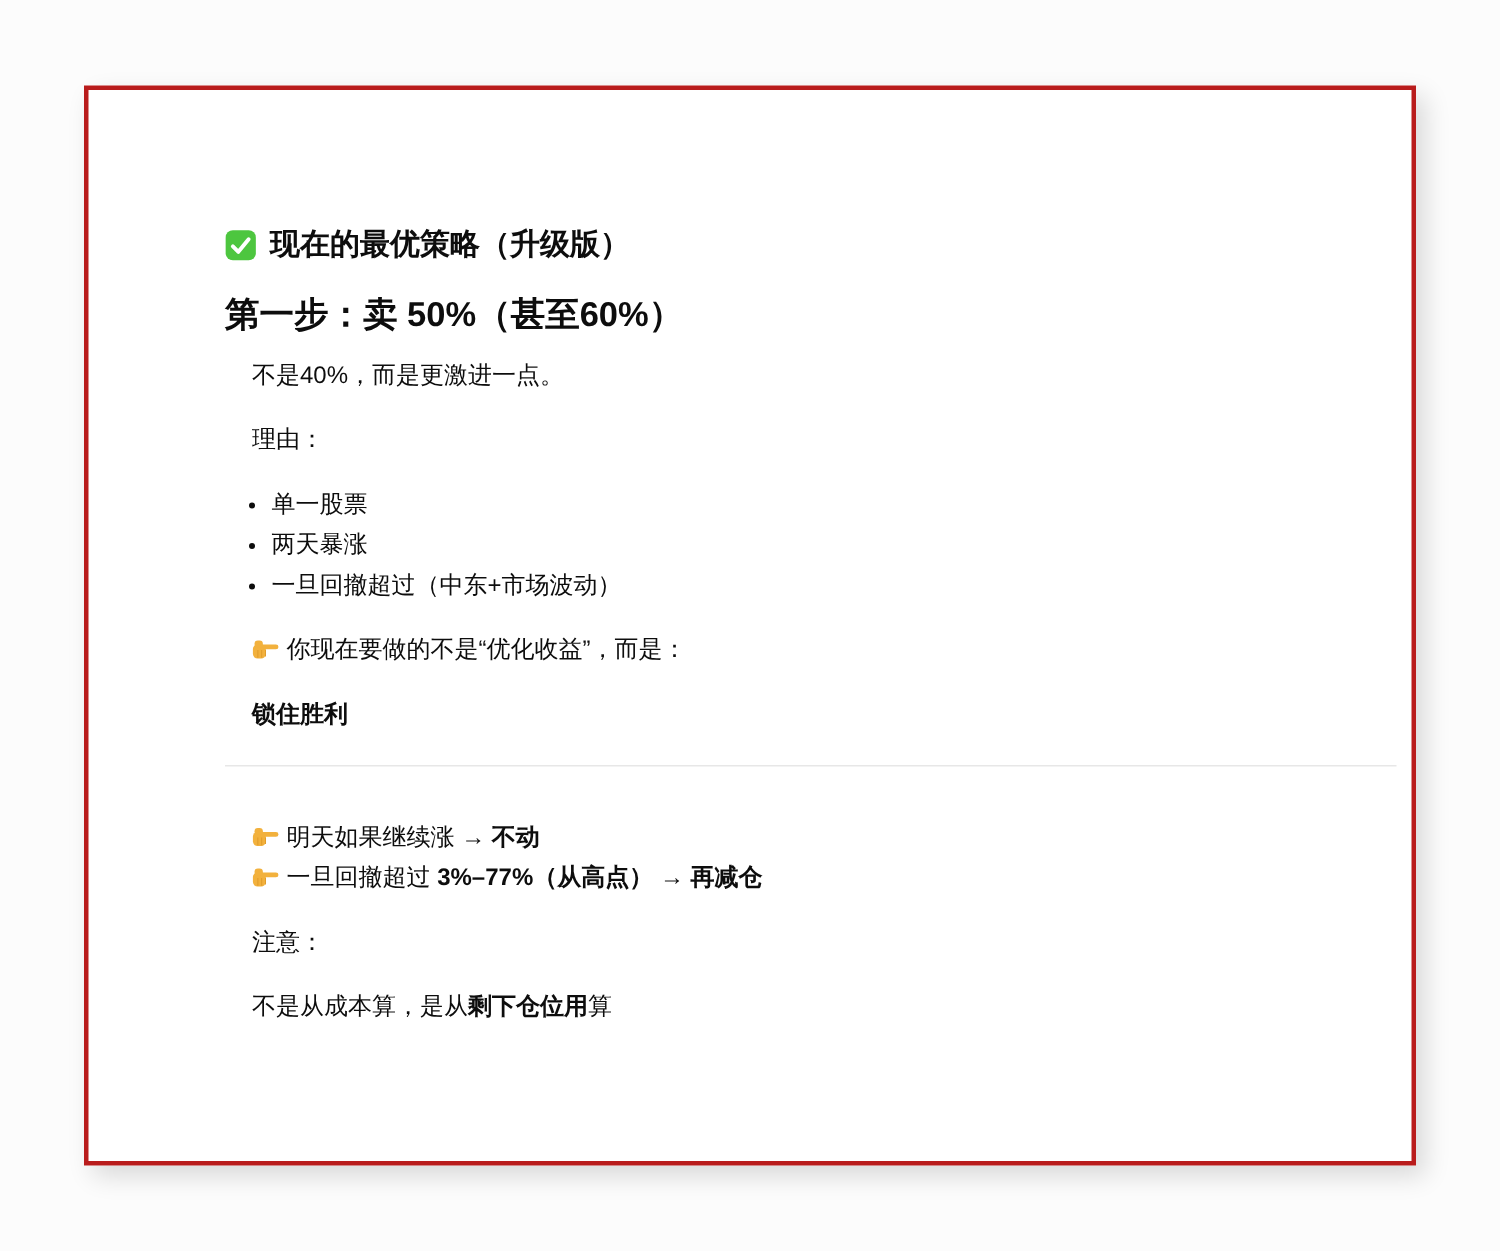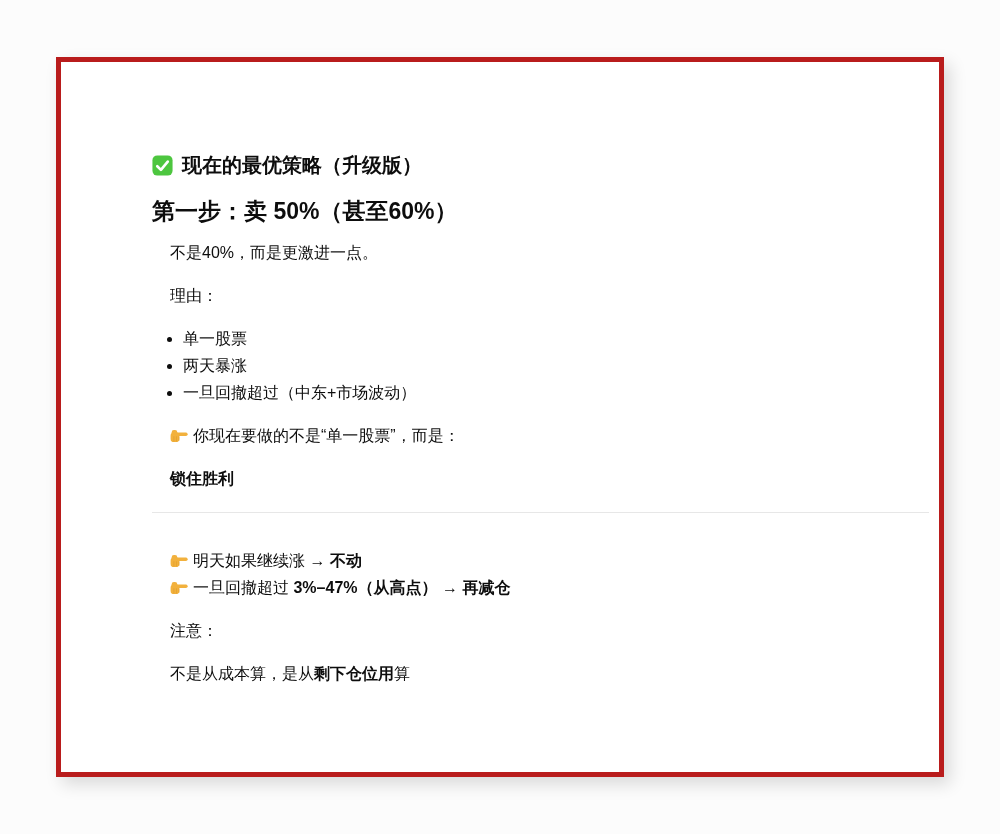--- a/index.html
+++ b/index.html
@@ -13,21 +13,21 @@
     overflow: hidden;
   }
   .card {
     position: absolute;
     left: 56px;
     top: 57px;
     width: 888px;
     height: 720px;
     box-sizing: border-box;
     background: #ffffff;
-    border: 5px solid #b91c1c;
+    border: 3px solid #b91c1c;
     box-shadow: 6px 7px 16px rgba(0, 0, 0, 0.14);
   }
   .content {
     box-sizing: border-box;
     padding: 90px 10px 0 91px;
     font-size: 16px;
   }
   .doc-title {
     font-size: 20px;
     font-weight: 700;
@@ -100,21 +100,21 @@
     <p class="pointer-line">
       <span class="icon hand-icon">
         <svg width="18" height="18" viewBox="0 0 24 24" aria-hidden="true">
           <g fill="#f2b13d">
             <rect x="5.5" y="8.8" width="18" height="4.4" rx="2.2"></rect>
             <rect x="0.8" y="8.8" width="11.5" height="12.6" rx="4.2"></rect>
             <rect x="2.2" y="5.4" width="7.5" height="6" rx="3"></rect>
           </g>
           <path d="M5.2 13.8v6.8 M8.6 13.8v6.8 M12 13.8v5.8" stroke="#e09c2a" stroke-width="0.9" fill="none"></path>
         </svg>
-      </span><span>你现在要做的不是“单一股票”，而是：</span>
+      </span><span>你现在要做的不是“优化收益”，而是：</span>
     </p>
 
     <p><span class="bold">锁住胜利</span></p>
 
     <hr class="divider">
 
 
 
     <p>
       <span class="pointer-line">
@@ -133,21 +133,21 @@
       <span class="pointer-line">
         <span class="icon hand-icon">
           <svg width="18" height="18" viewBox="0 0 24 24" aria-hidden="true">
             <g fill="#f2b13d">
               <rect x="5.5" y="8.8" width="18" height="4.4" rx="2.2"></rect>
               <rect x="0.8" y="8.8" width="11.5" height="12.6" rx="4.2"></rect>
               <rect x="2.2" y="5.4" width="7.5" height="6" rx="3"></rect>
             </g>
             <path d="M5.2 13.8v6.8 M8.6 13.8v6.8 M12 13.8v5.8" stroke="#e09c2a" stroke-width="0.9" fill="none"></path>
           </svg>
-        </span><span>一旦回撤超过 </span><span class="bold">3%–47%（从高点）</span><span> → </span><span class="bold">再减仓</span>
+        </span><span>一旦回撤超过 </span><span class="bold">3%–77%（从高点）</span><span> → </span><span class="bold">再减仓</span>
       </span>
     </p>
 
     <p>注意：</p>
 
     <p><span>不是从成本算，是从</span><span class="bold">剩下仓位用</span><span>算</span></p>
 
   </div>
 </div>
 

